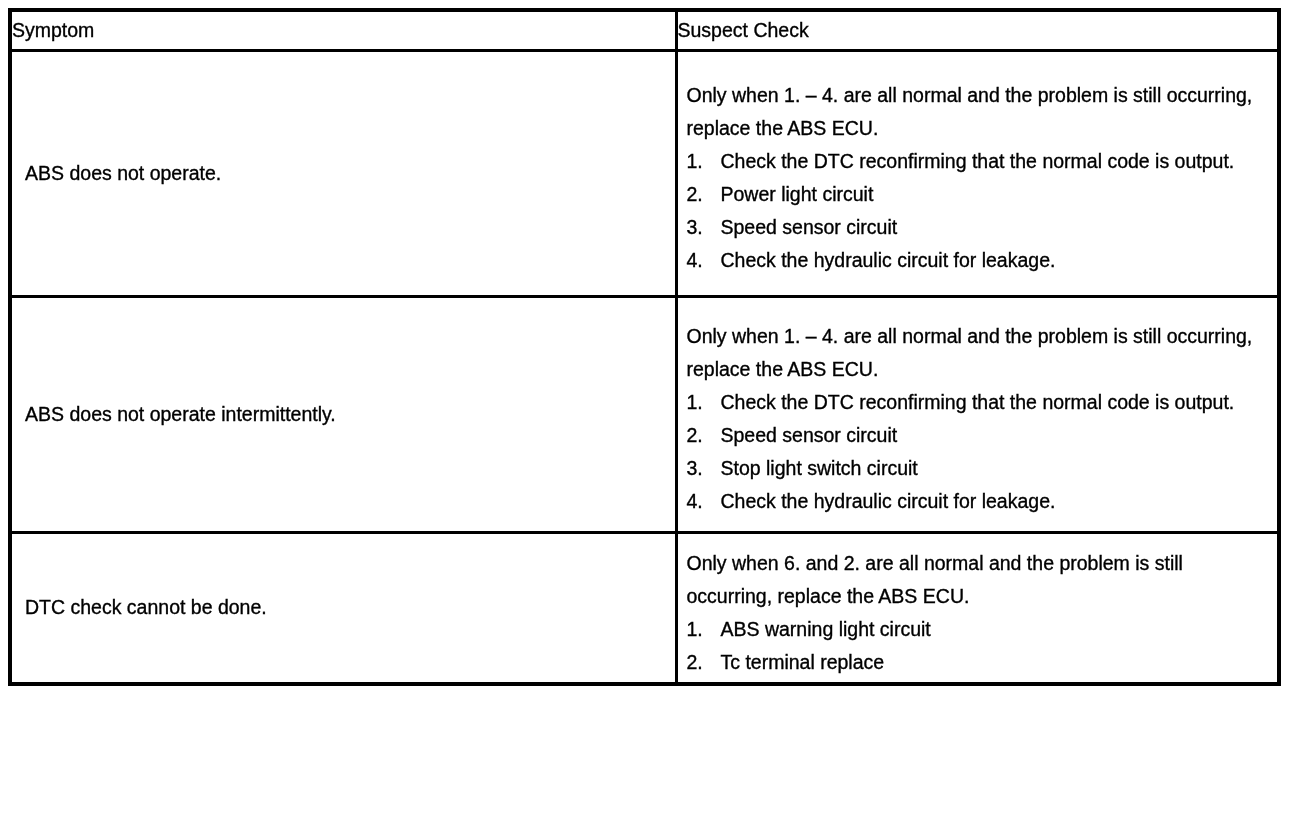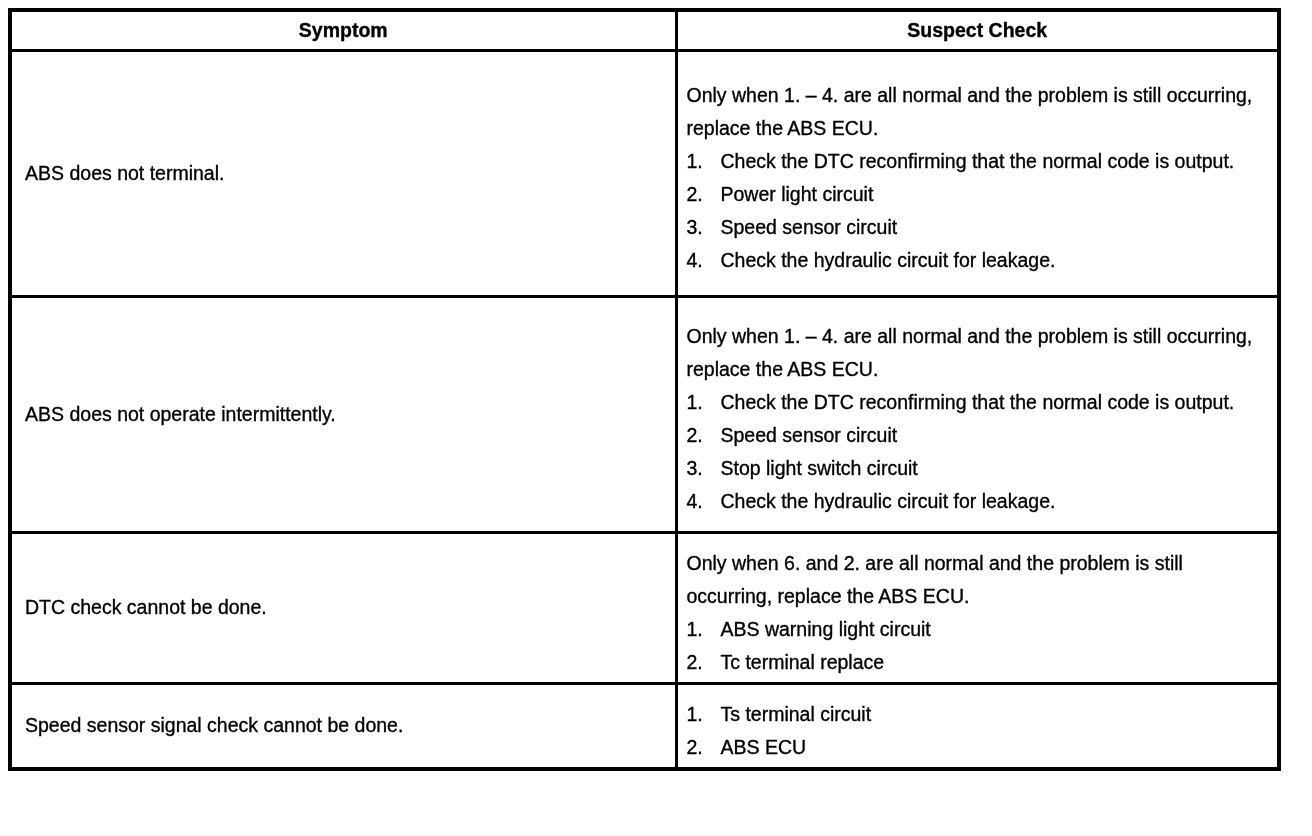--- a/index.html
+++ b/index.html
@@ -33,22 +33,22 @@
     line-height: 33px;
     overflow: hidden;
   }
   tr.h-head { height: 40px; }
   tr.h-r1 { height: 246px; }
   tr.h-r2 { height: 236px; }
   tr.h-r3 { height: 73px; }
   tr.h-r4 { height: 142px; }
   tr.h-r5 { height: 76px; }
   table.diag th {
-    font-weight: bold;
-    text-align: center;
+    font-weight: normal;
+    text-align: left;
     vertical-align: middle;
     padding: 0;
   }
   td.sym {
     vertical-align: middle;
     text-align: left;
     padding: 0 10px 0 13px;
   }
   td.sus {
     vertical-align: middle;
@@ -80,21 +80,21 @@
     </colgroup>
     <thead>
       <tr class="h-head">
         <th>Symptom</th>
         <th>Suspect Check</th>
       </tr>
     </thead>
     <tbody>
 
       <tr class="h-r1">
-        <td class="sym">ABS does not terminal.</td>
+        <td class="sym">ABS does not operate.</td>
         <td class="sus">
           <div class="intro">Only when 1. – 4. are all normal and the problem is still occurring, replace the ABS ECU.</div>
           <div class="item">
             <span class="num">1.</span>
             <span class="txt">Check the DTC reconfirming that the normal code is output.</span>
           </div>
           <div class="item">
             <span class="num">2.</span>
             <span class="txt">Power light circuit</span>
           </div>
@@ -141,29 +141,16 @@
             <span class="num">1.</span>
             <span class="txt">ABS warning light circuit</span>
           </div>
           <div class="item">
             <span class="num">2.</span>
             <span class="txt">Tc terminal replace</span>
           </div>
         </td>
       </tr>
 
-      <tr class="h-r5">
-        <td class="sym">Speed sensor signal check cannot be done.</td>
-        <td class="sus">
-          <div class="item">
-            <span class="num">1.</span>
-            <span class="txt">Ts terminal circuit</span>
-          </div>
-          <div class="item">
-            <span class="num">2.</span>
-            <span class="txt">ABS ECU</span>
-          </div>
-        </td>
-      </tr>
 
     </tbody>
   </table>
 </div>
 
 </body></html>

